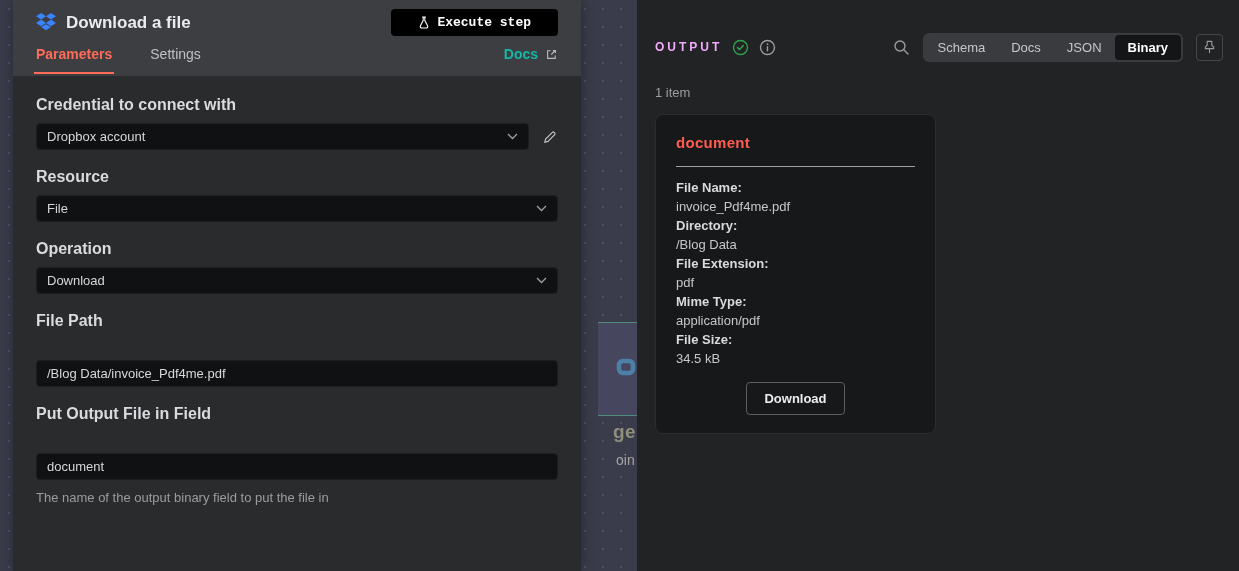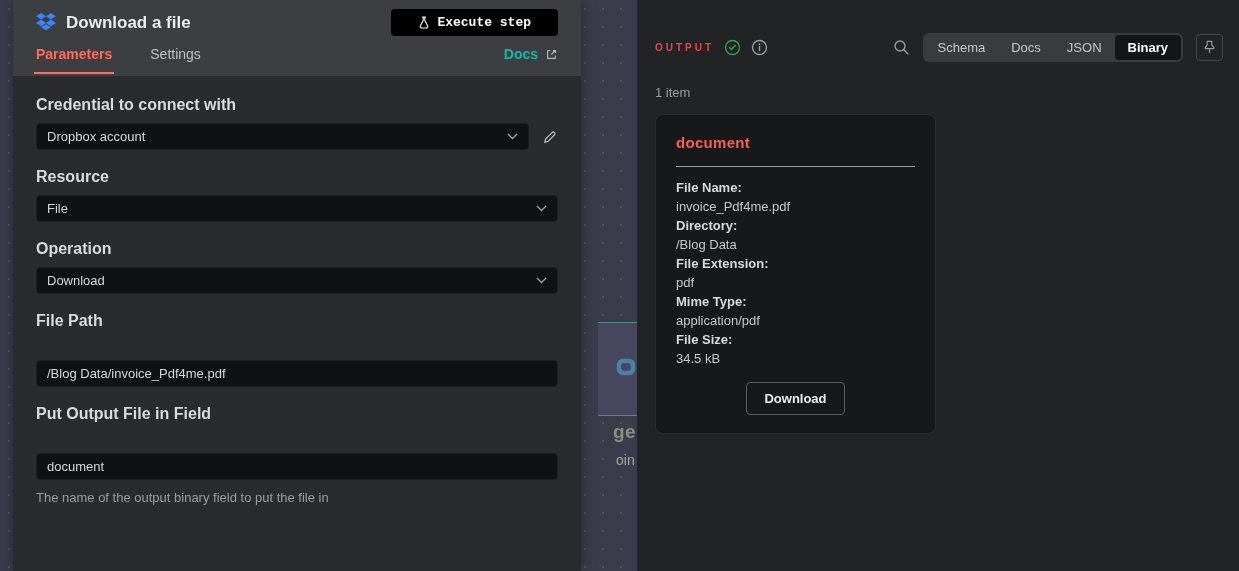--- a/index.html
+++ b/index.html
@@ -73,21 +73,21 @@
   }
   .edit-credential { flex:none; width:16px; height:16px; cursor:pointer; }
   .field-hint { font-size:13px; color:#9a9c9f; margin-top:10px; }
 
   
   .output-panel {
     position:absolute; left:637px; top:0; width:602px; height:571px; z-index:2;
     background:#222325;
   }
   .output-header { display:flex; align-items:center; margin:33px 16px 0 18px; height:28px; }
-  .output-title { font-size:10px; font-weight:700; letter-spacing:3px; color:#ef4444; }
+  .output-title { font-size:12px; font-weight:700; letter-spacing:3px; color:#f0abfc; }
   .status-icon { margin-left:10px; display:flex; }
   .right-cluster { margin-left:auto; display:flex; align-items:center; gap:13px; }
   .view-tabs {
     display:flex; align-items:flex-start; background:#3a3b3e; border-radius:6px; padding:2px;
   }
   .view-tab {
     font-size:13px; color:#c6c7c9; padding:5px 13px; border-radius:4px; cursor:pointer;
   }
   .view-tab.active { background:#141517; color:#fff; font-weight:700; }
   .pin-btn {

